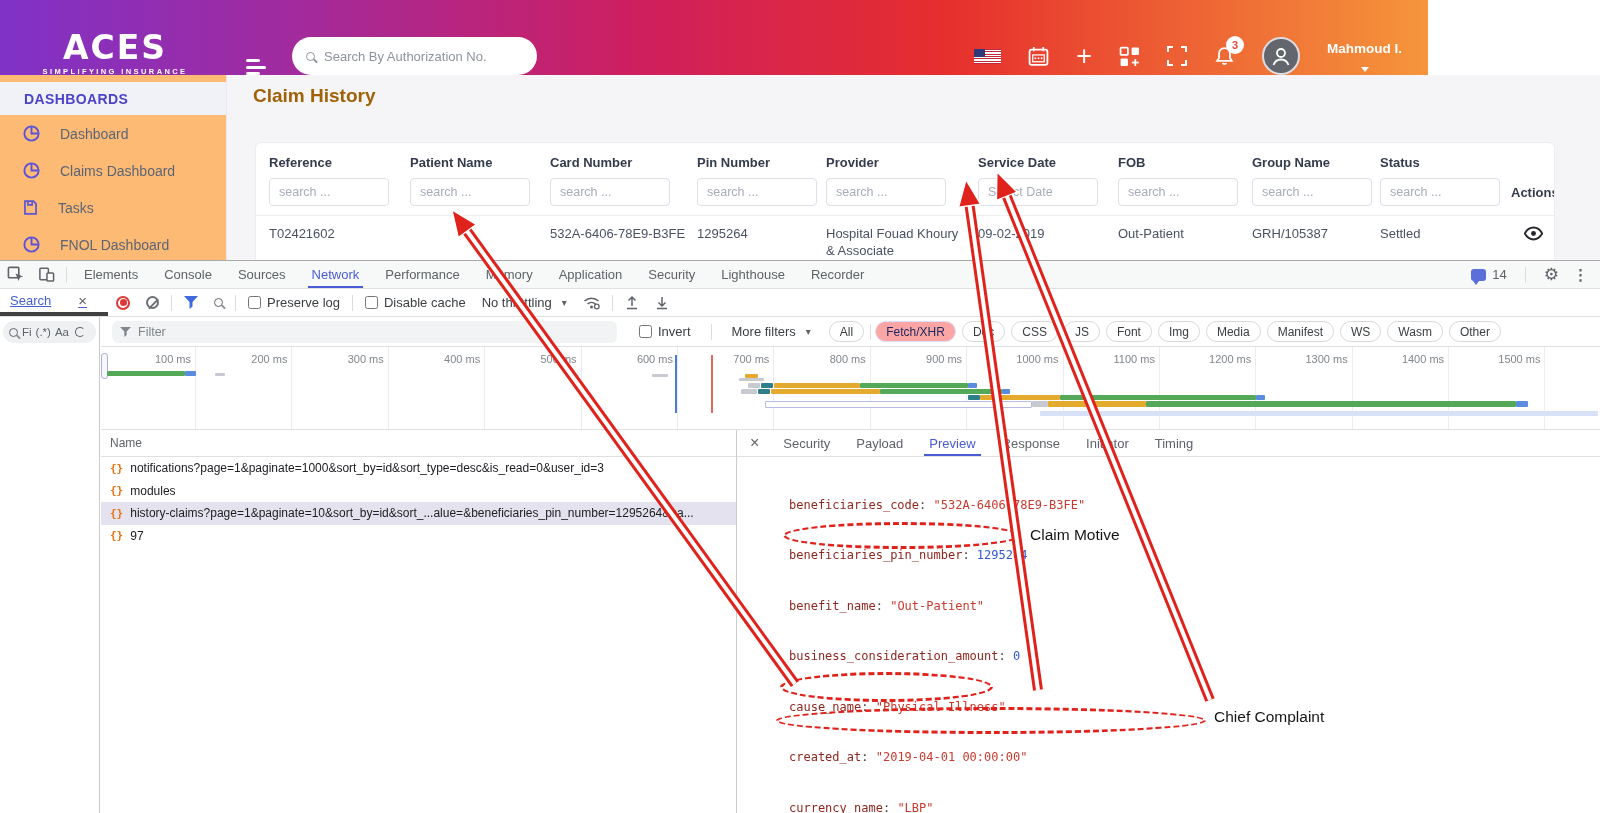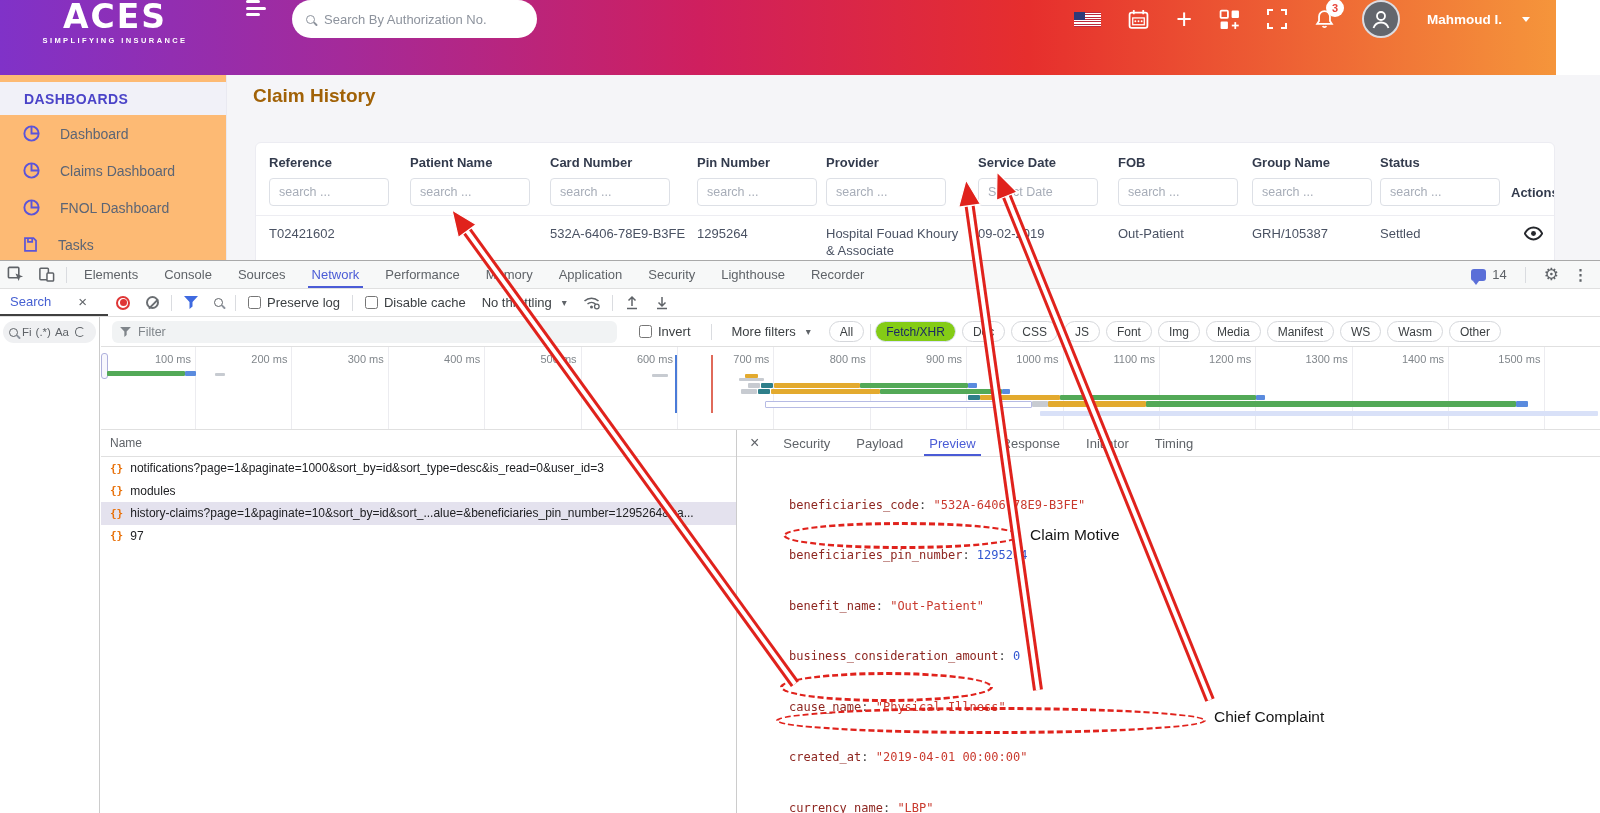--- a/index.html
+++ b/index.html
@@ -1,23 +1,23 @@
 <!DOCTYPE html>
 <html><head>
 <meta charset="utf-8">
 <style>
   * { margin:0; padding:0; box-sizing:border-box; }
   html,body { background:#ddd; }
   #app { position:relative; width:1600px; height:813px; background:#fff; overflow:hidden;
          font-family:"Liberation Sans", sans-serif; }
 
   
-  .topbar { position:absolute; left:0; top:0; width:1556px; height:75px;
+  .topbar { position:absolute; left:0; top:0; width:1428px; height:75px;
     background:linear-gradient(90deg,#8032c8 0%,#a42a9a 22%,#cf1f5e 45%,#e62e2d 66%,#f5953b 100%);
-    display:flex; align-items:flex-start; color:#fff; }
+    display:flex; align-items:flex-end; color:#fff; }
   .brand { width:230px; text-align:center; line-height:1; }
   .brand-name { font-family:"DejaVu Sans", sans-serif; font-size:33px; font-weight:bold; letter-spacing:2px; }
   .brand-tag { font-size:7.5px; letter-spacing:2.4px; margin-top:4px; font-weight:bold; }
   .hamburger { width:20px; height:16px; margin-left:16px; display:flex; flex-direction:column; justify-content:space-between; cursor:pointer; }
   .hamburger i { display:block; height:3px; border-radius:2px; background:#fff; }
   .hamburger i:nth-child(1){ width:14px;} .hamburger i:nth-child(2){ width:20px;} .hamburger i:nth-child(3){ width:14px;}
   .topsearch { margin-left:26px; width:245px; height:38px; border-radius:19px; background:#fff;
     display:flex; align-items:center; padding:0 14px; gap:9px; }
   .topsearch input { border:none; outline:none; flex:1; font-size:13px; color:#555; font-family:inherit; background:transparent; }
   .topsearch input::placeholder { color:#8d939d; }
@@ -27,21 +27,21 @@
   .top-right { margin-left:auto; display:flex; align-items:center; gap:27px; padding-right:26px; }
   .flag { width:27px; height:15px; background:repeating-linear-gradient(#bd2a3c 0 1.16px,#fff 1.16px 2.32px); position:relative; flex:none; }
   .flag span { position:absolute; left:0; top:0; width:11px; height:8px; background:#2e3a78; }
   .ticon { display:flex; align-items:center; justify-content:center; cursor:pointer; }
   .plus-glyph { font-size:27px; font-weight:300; line-height:20px; }
   .bell-wrap { position:relative; }
   .badge { position:absolute; top:-9px; right:-9px; width:18px; height:18px; border-radius:50%; background:#fff;
     color:#e8453c; font-size:11px; font-weight:bold; display:flex; align-items:center; justify-content:center; }
   .avatar { width:38px; height:38px; border-radius:50%; background:#63666d; border:2px solid #dcdce2;
     display:flex; align-items:center; justify-content:center; }
-  .username { display:flex; align-items:center; gap:20px; font-size:13.5px; font-weight:bold; cursor:pointer; }
+  .username { display:flex; align-items:center; gap:11px; font-size:13.5px; font-weight:bold; cursor:pointer;flex-direction:column; }
   .caret-down { width:0; height:0; border-left:4px solid transparent; border-right:4px solid transparent; border-top:5px solid #fff; }
 
   
   .sidebar { position:absolute; left:0; top:75px; width:227px; height:185px; background:#fdba74; border-right:1px solid #e9e9f1; overflow:hidden; }
   .side-section { margin-top:7px; height:33px; background:#f1f1f8; display:flex; align-items:center; padding-left:24px;
     color:#4b44c8; font-weight:bold; font-size:14px; letter-spacing:0.4px; }
   .side-item { height:37px; display:flex; align-items:center; padding-left:22px; gap:19px; color:#5c6575; font-size:14px; cursor:pointer; }
   .side-item svg { flex:none; }
 
   
@@ -71,42 +71,42 @@
   .dt-tabs-right { margin-left:auto; display:flex; align-items:center; gap:14px; padding-right:12px; }
   .issues { display:flex; align-items:center; gap:6px; cursor:pointer; }
   .bubble { width:15px; height:12px; background:#5b6fd8; border-radius:3px; position:relative; }
   .bubble::after { content:""; position:absolute; left:2px; bottom:-4px; border-left:3px solid transparent; border-right:3px solid transparent; border-top:4px solid #5b6fd8; }
   .gear-glyph { font-size:17px; color:#5f6368; cursor:pointer; }
   .dots-glyph { font-size:15px; font-weight:bold; color:#5f6368; cursor:pointer; letter-spacing:0; }
   .vsep { width:1px; height:16px; background:#dadce0; margin:0 4px; }
 
   .dt-controls { height:28px; display:flex; align-items:center; border-bottom:1px solid #e0e0e0; }
   .drawer-tab { width:108px; height:100%; display:flex; align-items:center; padding-left:10px; gap:27px;
-    border-bottom:2px solid #404040; color:#4660d2; cursor:pointer; }
+    border-bottom:4px solid #404040; color:#4660d2; cursor:pointer;text-decoration:underline; }
   .x-glyph { color:#5f6368; font-size:15px; cursor:pointer; }
   .ctrl { display:flex; align-items:center; margin:0 8px; gap:6px; cursor:pointer; white-space:nowrap; color:#3c4043; }
   .rec { width:14px; height:14px; border:2px solid #df3636; border-radius:50%; display:flex; align-items:center; justify-content:center; }
   .rec i { width:7px; height:7px; background:#df3636; border-radius:50%; }
   .clear-ic { width:13px; height:13px; border:2px solid #6b6f73; border-radius:50%; position:relative; }
   .clear-ic::after { content:""; position:absolute; left:-1px; top:4.5px; width:13px; height:2px; background:#6b6f73; transform:rotate(-45deg); }
   .cbx { width:13px; height:13px; border:1.5px solid #767676; border-radius:2.5px; background:#fff; flex:none; }
   .sel-caret { font-size:10px; color:#5f6368; margin-left:4px; }
 
   .drawer-pane { position:absolute; left:0; top:56px; width:100px; bottom:0; background:#fff; border-right:1px solid #cccccc; }
   .drawer-pill { margin:4px 3px; height:22px; border-radius:11px; background:#eff0f2; display:flex; align-items:center;
     padding:0 6px; gap:4px; font-size:11.5px; color:#5f6368; overflow:hidden; white-space:nowrap; }
   .c-arc { width:10px; height:10px; border:1.6px solid #5f6368; border-radius:50%; border-right-color:transparent; flex:none; margin-left:2px; }
 
   .dt-body { position:absolute; left:101px; top:56px; width:1499px; bottom:0; display:flex; flex-direction:column; }
   .filter-row { height:30px; display:flex; align-items:center; border-bottom:1px solid #e0e0e0; flex:none; }
   .filter-box { margin-left:11px; width:505px; height:22px; background:#f1f3f4; border-radius:6px; display:flex; align-items:center; padding:0 8px; gap:7px; }
   .filter-box span { color:#80868b; font-size:12.5px; }
   .chip { height:21px; display:flex; align-items:center; padding:0 10px; border:1px solid #d5d7db; border-radius:12px;
     font-size:12px; color:#3c4043; margin-right:6px; cursor:pointer; background:#fff; white-space:nowrap; }
-  .chip.active { background:#84cc16; border-color:#dde1fb; color:#1b2a63; }
+  .chip.active { background:#fca5a5; border-color:#dde1fb; color:#1b2a63; }
 
   .tl { position:relative; height:83px; border-bottom:1px solid #e0e0e0; overflow:hidden; flex:none; }
   .ticks { display:flex; height:100%; }
   .tick { flex:none; width:96.4px; text-align:right; padding:6px 4px 0 0; font-size:11px; color:#80868b;
     border-right:1px solid #ececf0; height:100%; }
   .tick:first-child { width:95px; }
   .bar { position:absolute; border-radius:1px; }
   .bar.green { background:#53a957; } .bar.yellow { background:#e3aa2e; } .bar.teal { background:#2e7f8a; }
   .bar.blue { background:#5a8bde; } .bar.gray { background:#c7cbd1; }
   .bar.lav { background:#fff; border:1px solid #b6bbe4; } .bar.pale { background:#d9e1f8; }
@@ -218,32 +218,32 @@
       <span>Dashboard</span>
     </div>
     <div class="side-item">
       <svg width="19" height="19" viewBox="0 0 20 20">
           <circle cx="10" cy="10" r="7.5" fill="none" stroke="#5b54d9" stroke-width="2"></circle>
           <path d="M10 2.5V10h7.5" fill="none" stroke="#5b54d9" stroke-width="2"></path>
         </svg>
       <span>Claims Dashboard</span>
     </div>
     <div class="side-item">
+      <svg width="17" height="17" viewBox="0 0 20 20">
+          <path d="M3.5 2.5h10l3 3v12h-13z" fill="none" stroke="#5b54d9" stroke-width="2"></path>
+          <path d="M7 2.5v4.5h5V2.5" fill="none" stroke="#5b54d9" stroke-width="2"></path>
+        </svg>
+      <span>Tasks</span>
+    </div>
+    <div class="side-item">
       <svg width="19" height="19" viewBox="0 0 20 20">
           <circle cx="10" cy="10" r="7.5" fill="none" stroke="#5b54d9" stroke-width="2"></circle>
           <path d="M10 2.5V10h7.5" fill="none" stroke="#5b54d9" stroke-width="2"></path>
         </svg>
       <span>FNOL Dashboard</span>
-    </div>
-    <div class="side-item">
-      <svg width="17" height="17" viewBox="0 0 20 20">
-          <path d="M3.5 2.5h10l3 3v12h-13z" fill="none" stroke="#5b54d9" stroke-width="2"></path>
-          <path d="M7 2.5v4.5h5V2.5" fill="none" stroke="#5b54d9" stroke-width="2"></path>
-        </svg>
-      <span>Tasks</span>
     </div>
   </div>
 
   <div class="main">
     <div class="page-title">Claim History</div>
     <div class="card">
       <div class="tgrid thead">
         <div>Reference</div>
         <div>Patient Name</div>
         <div>Card Number</div>

